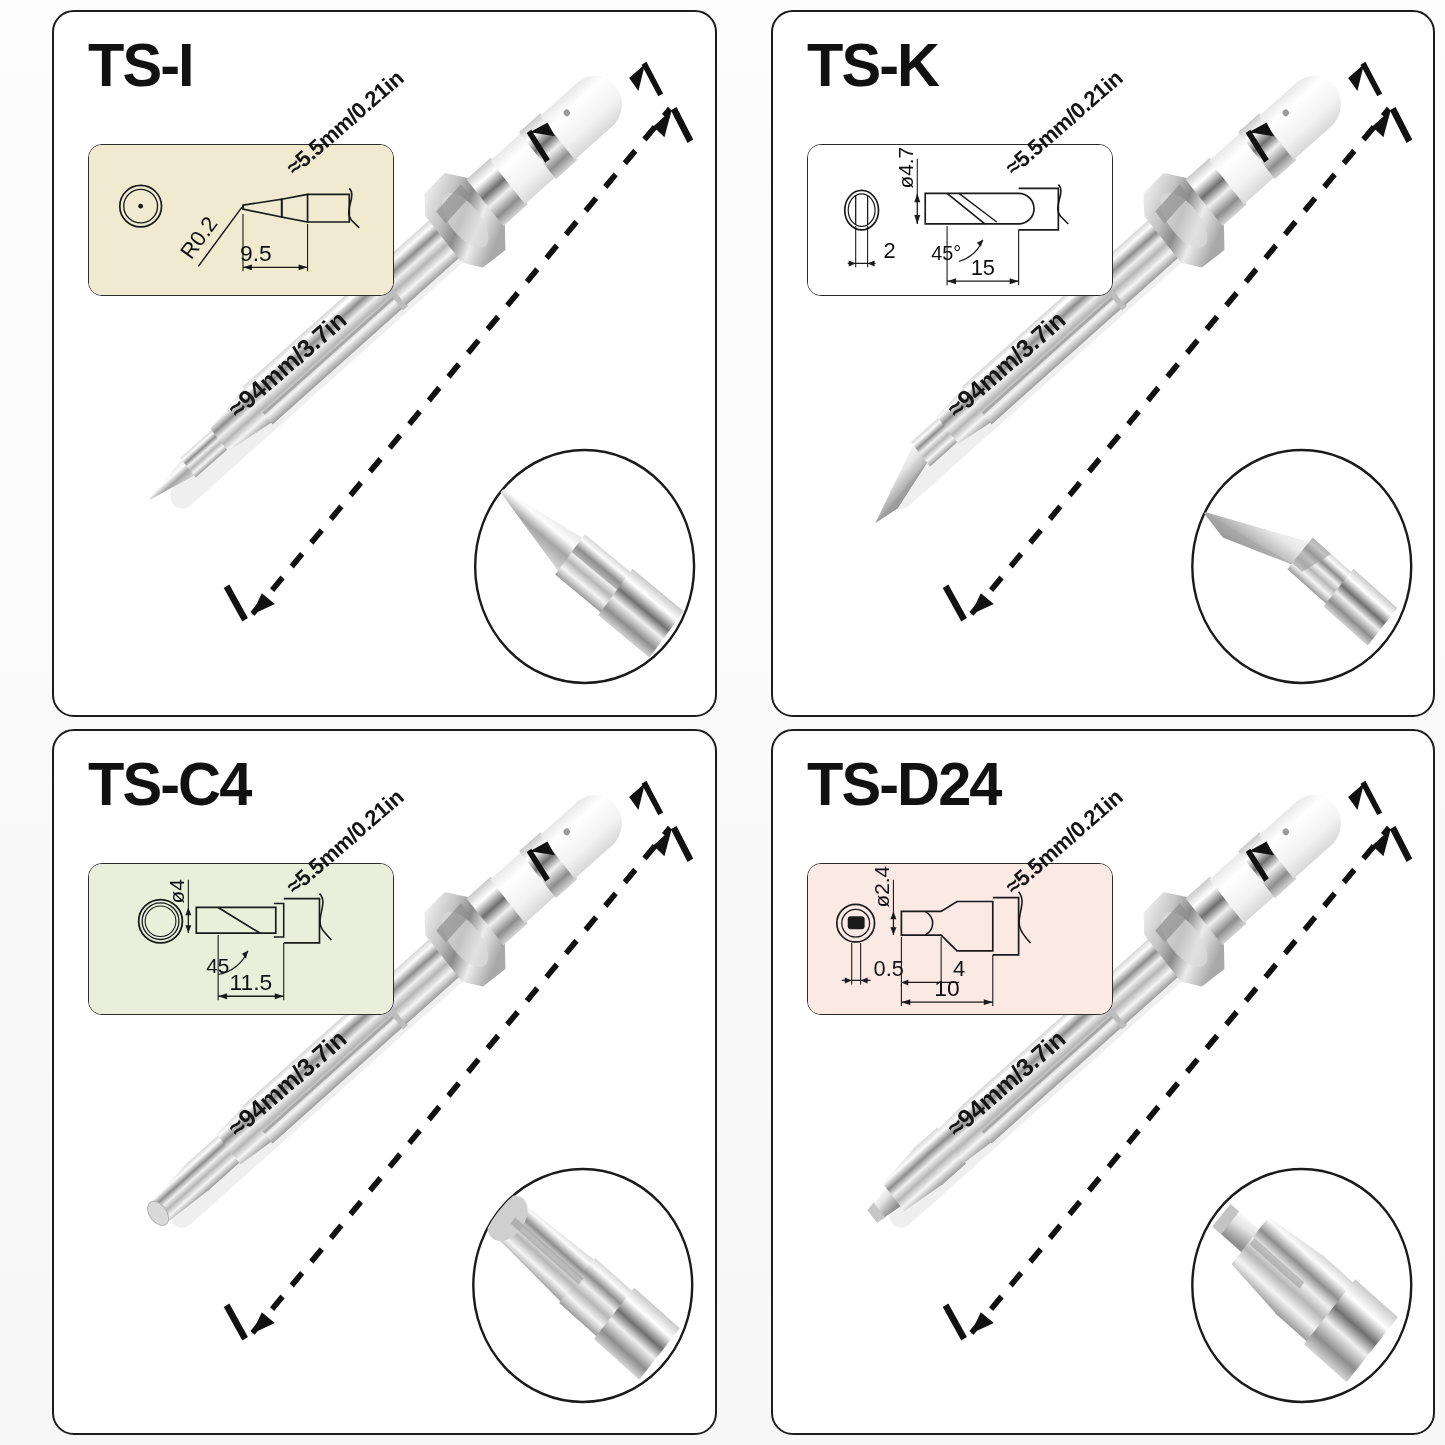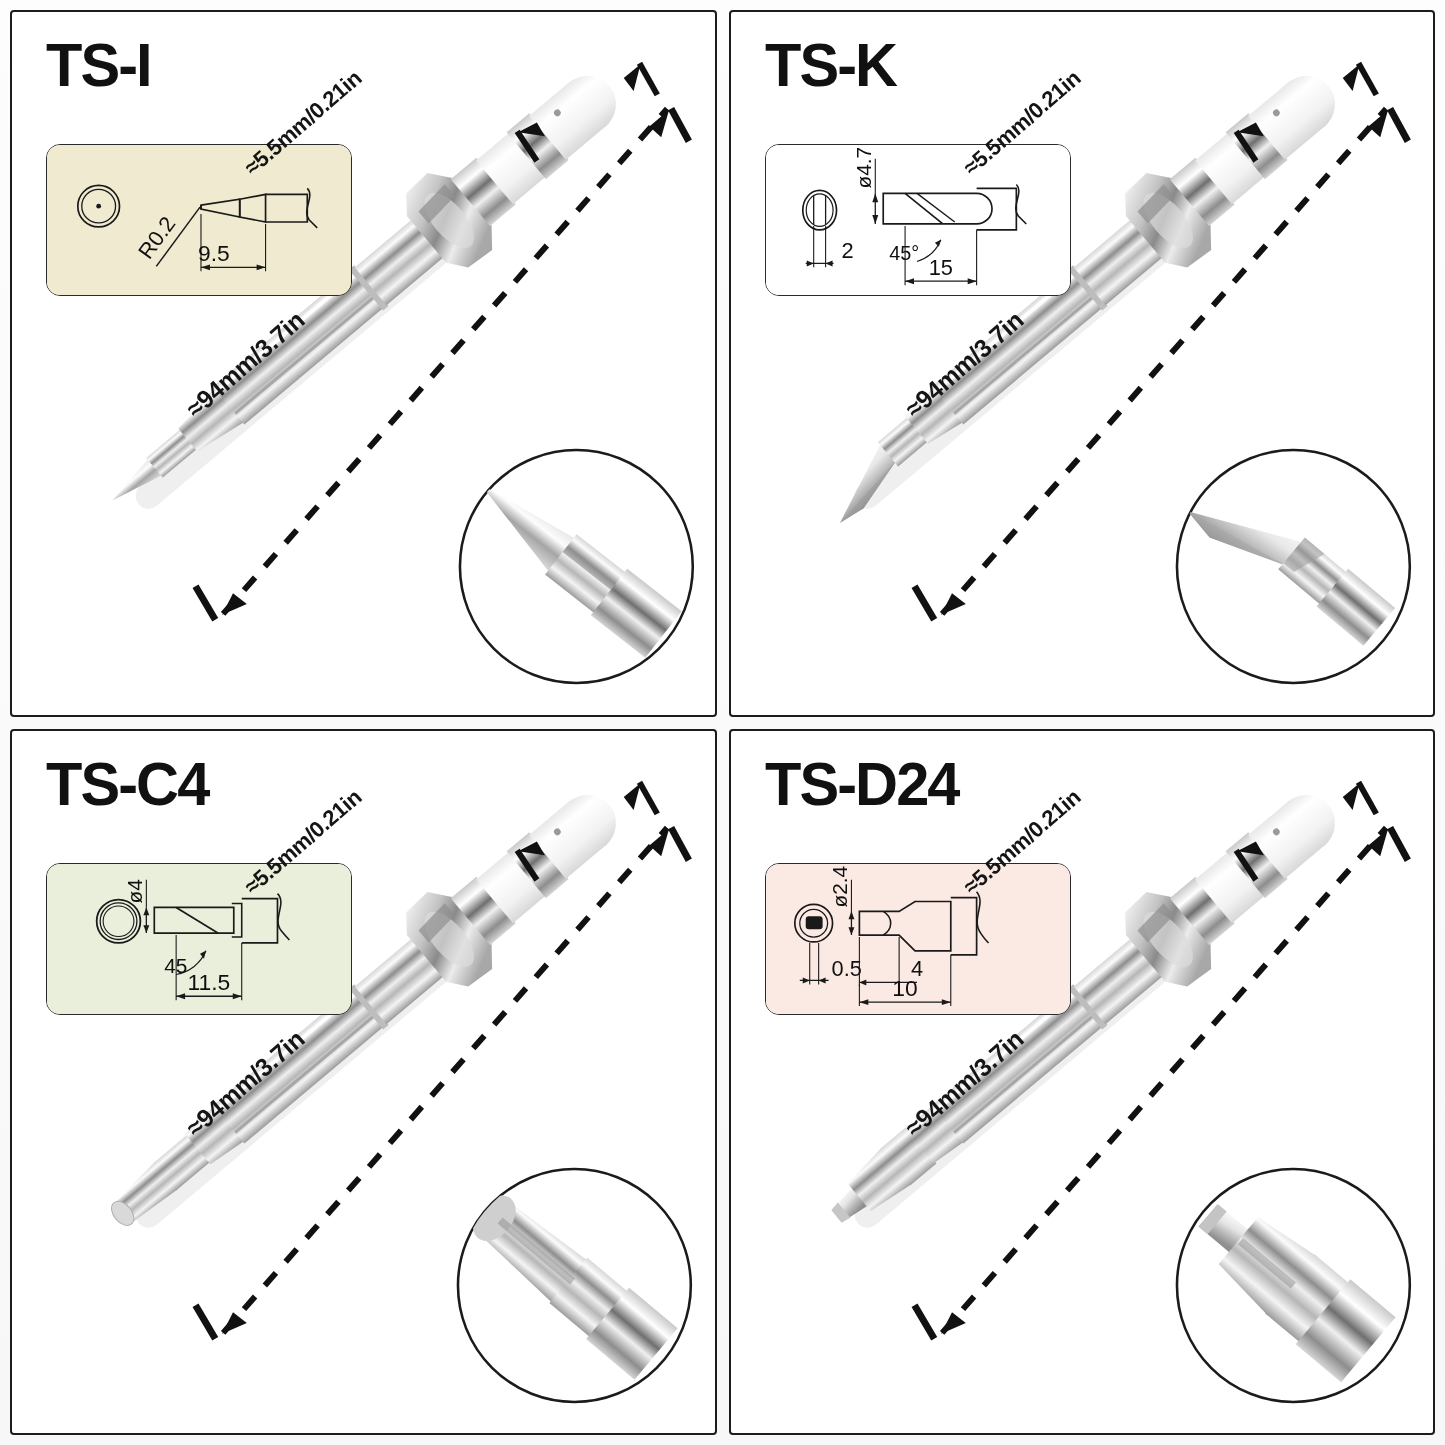--- a/index.html
+++ b/index.html
@@ -26,23 +26,24 @@
     grid-template-columns: 1fr 1fr;
     grid-template-rows: 1fr 1fr;
     gap: 12px;
     padding: 10px;
     box-sizing: border-box;
   }
   .panel {
     position: relative;
     background: #ffffff;
     border: 2px solid #1c1c1c;
-    border-radius: 4px;
+    border-radius: 22px;
     overflow: hidden;
     box-sizing: border-box;
+    margin-left: 42px;
   }
   .panel-title {
     position: absolute;
     left: 34px;
     top: 22px;
     font-size: 62px;
     line-height: 1;
     font-weight: 900;
     letter-spacing: -2px;
     color: #111111;

